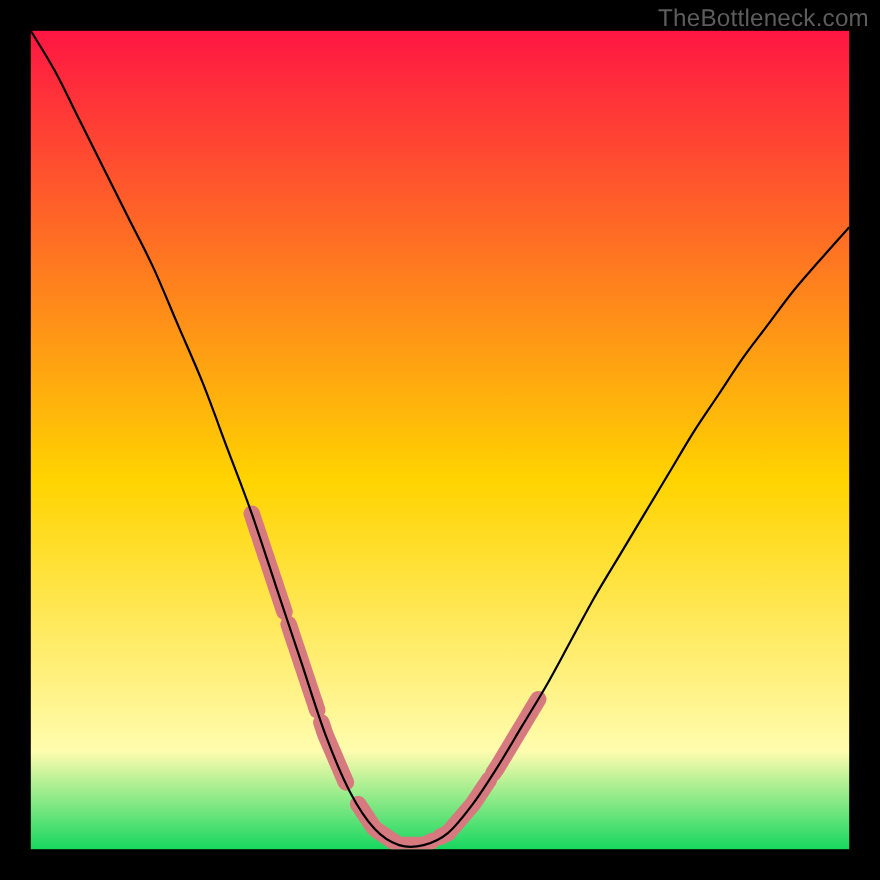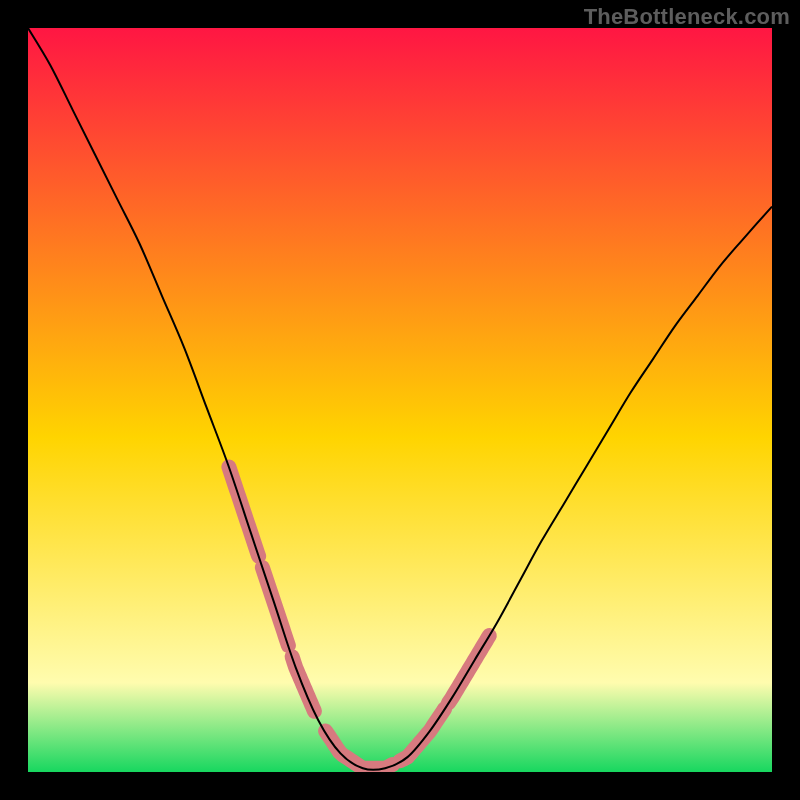--- a/index.html
+++ b/index.html
@@ -15,21 +15,21 @@
     width: 800px;
     height: 800px;
     background: #000;
   }
   .watermark {
     position: absolute;
     top: 4px;
     right: 10px;
     color: #5d5d5d;
     font-size: 22px;
-    font-weight: 700;
+    font-weight: 400;
     letter-spacing: 0.2px;
     z-index: 5;
   }
   svg.plot {
     position: absolute;
     left: 0;
     top: 0;
     width: 800px;
     height: 800px;
   }

